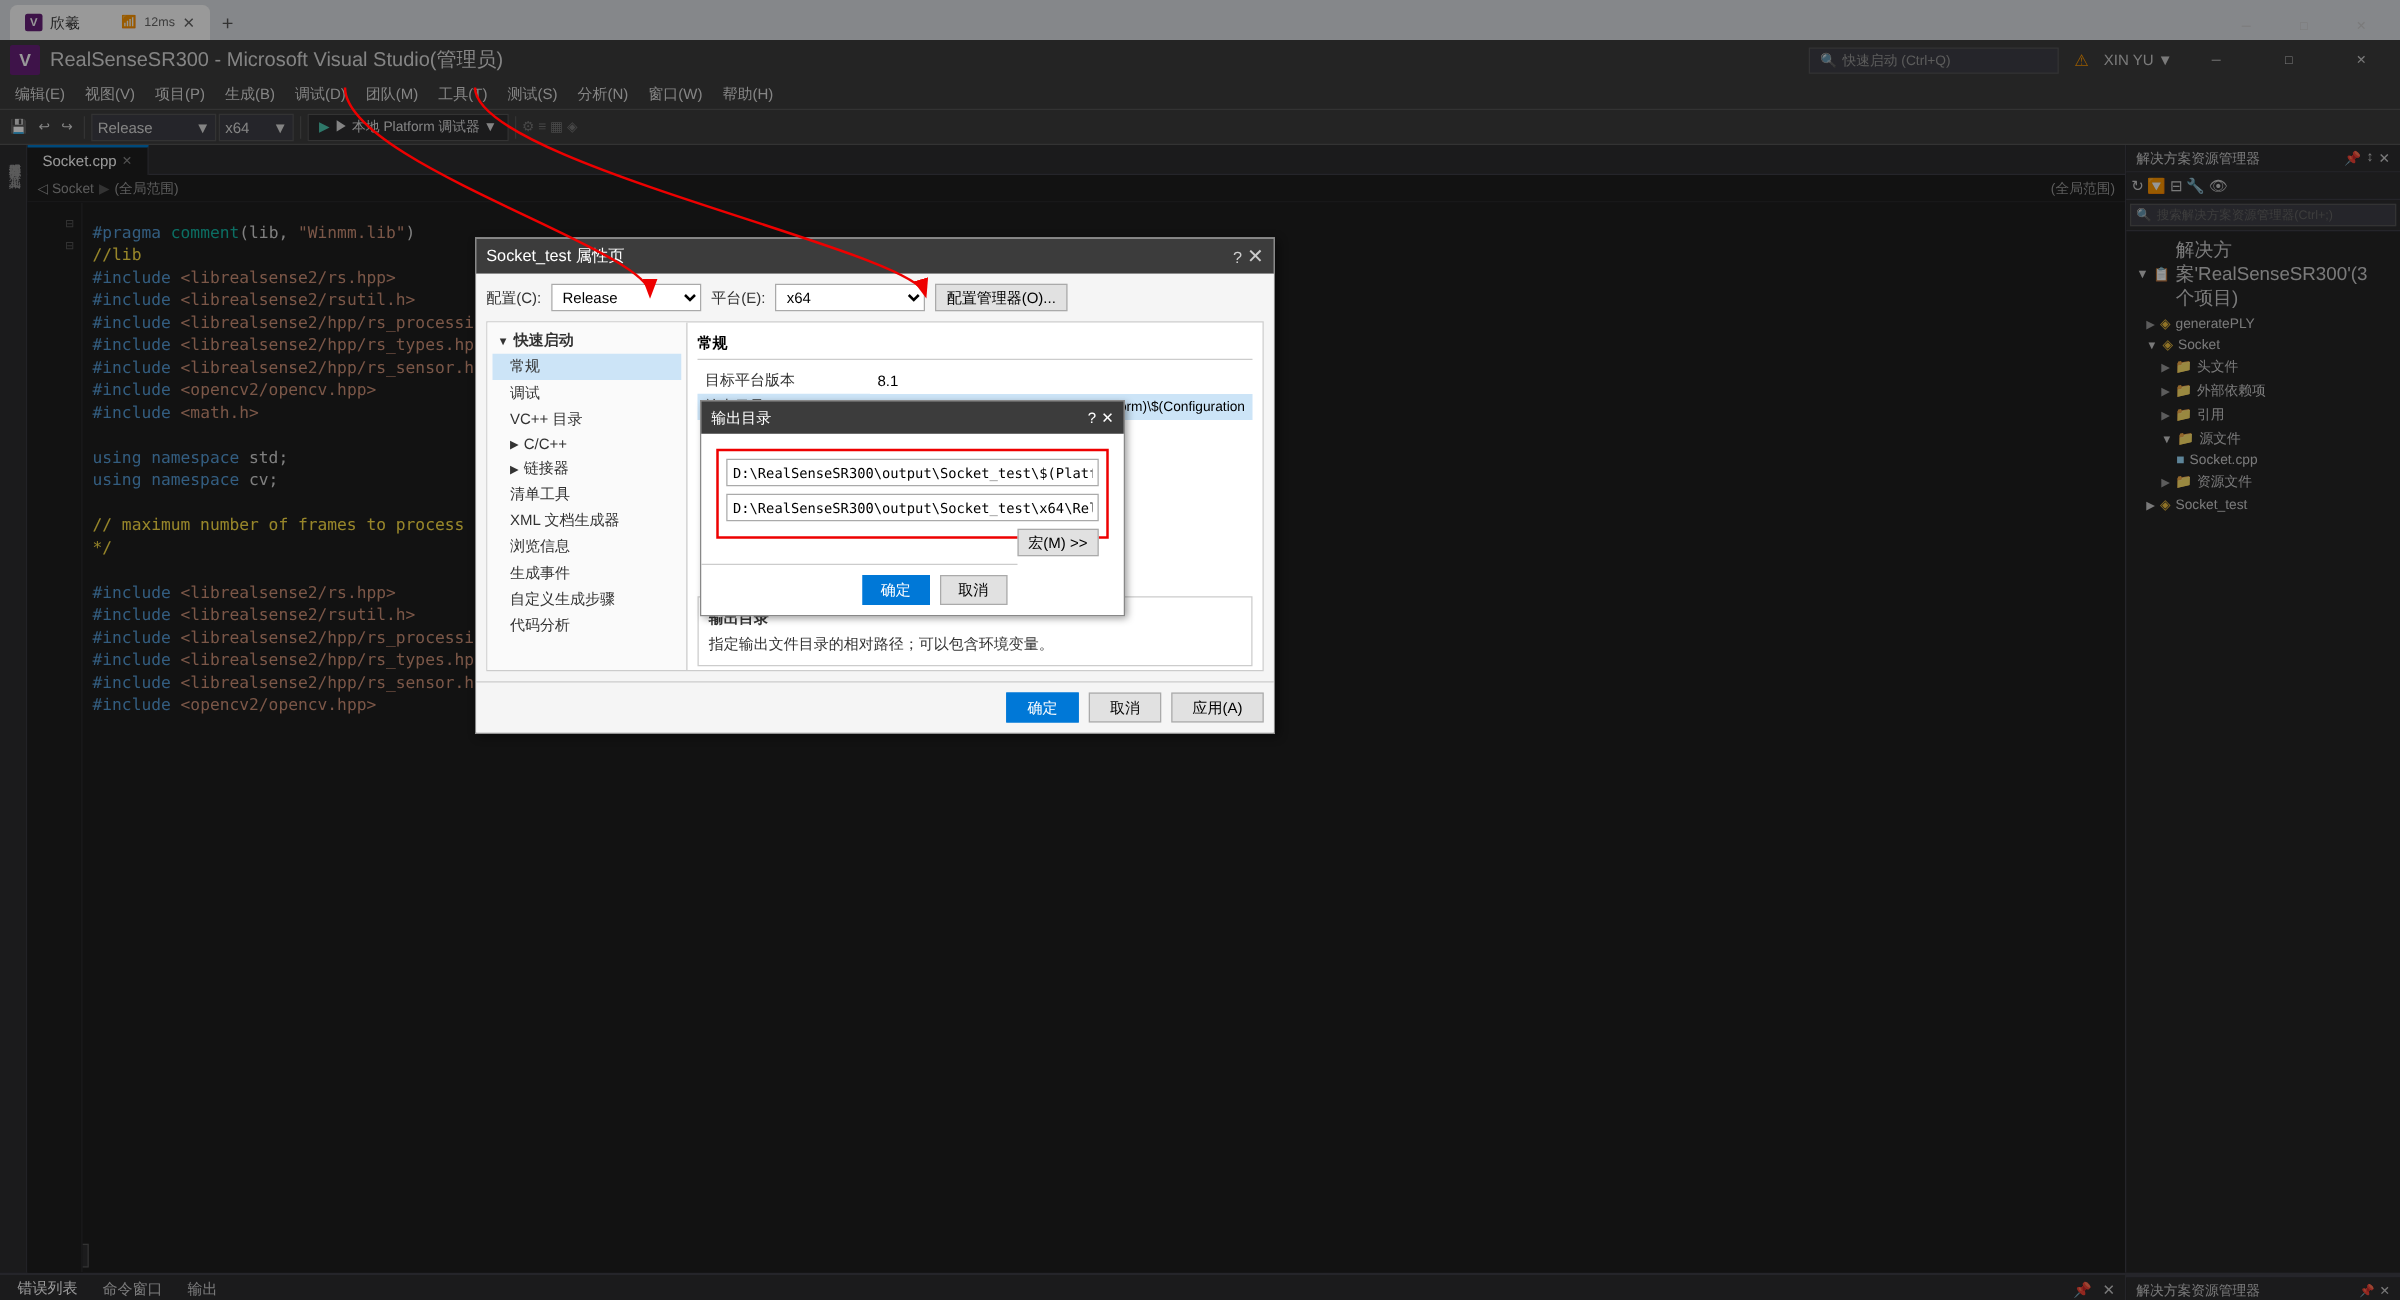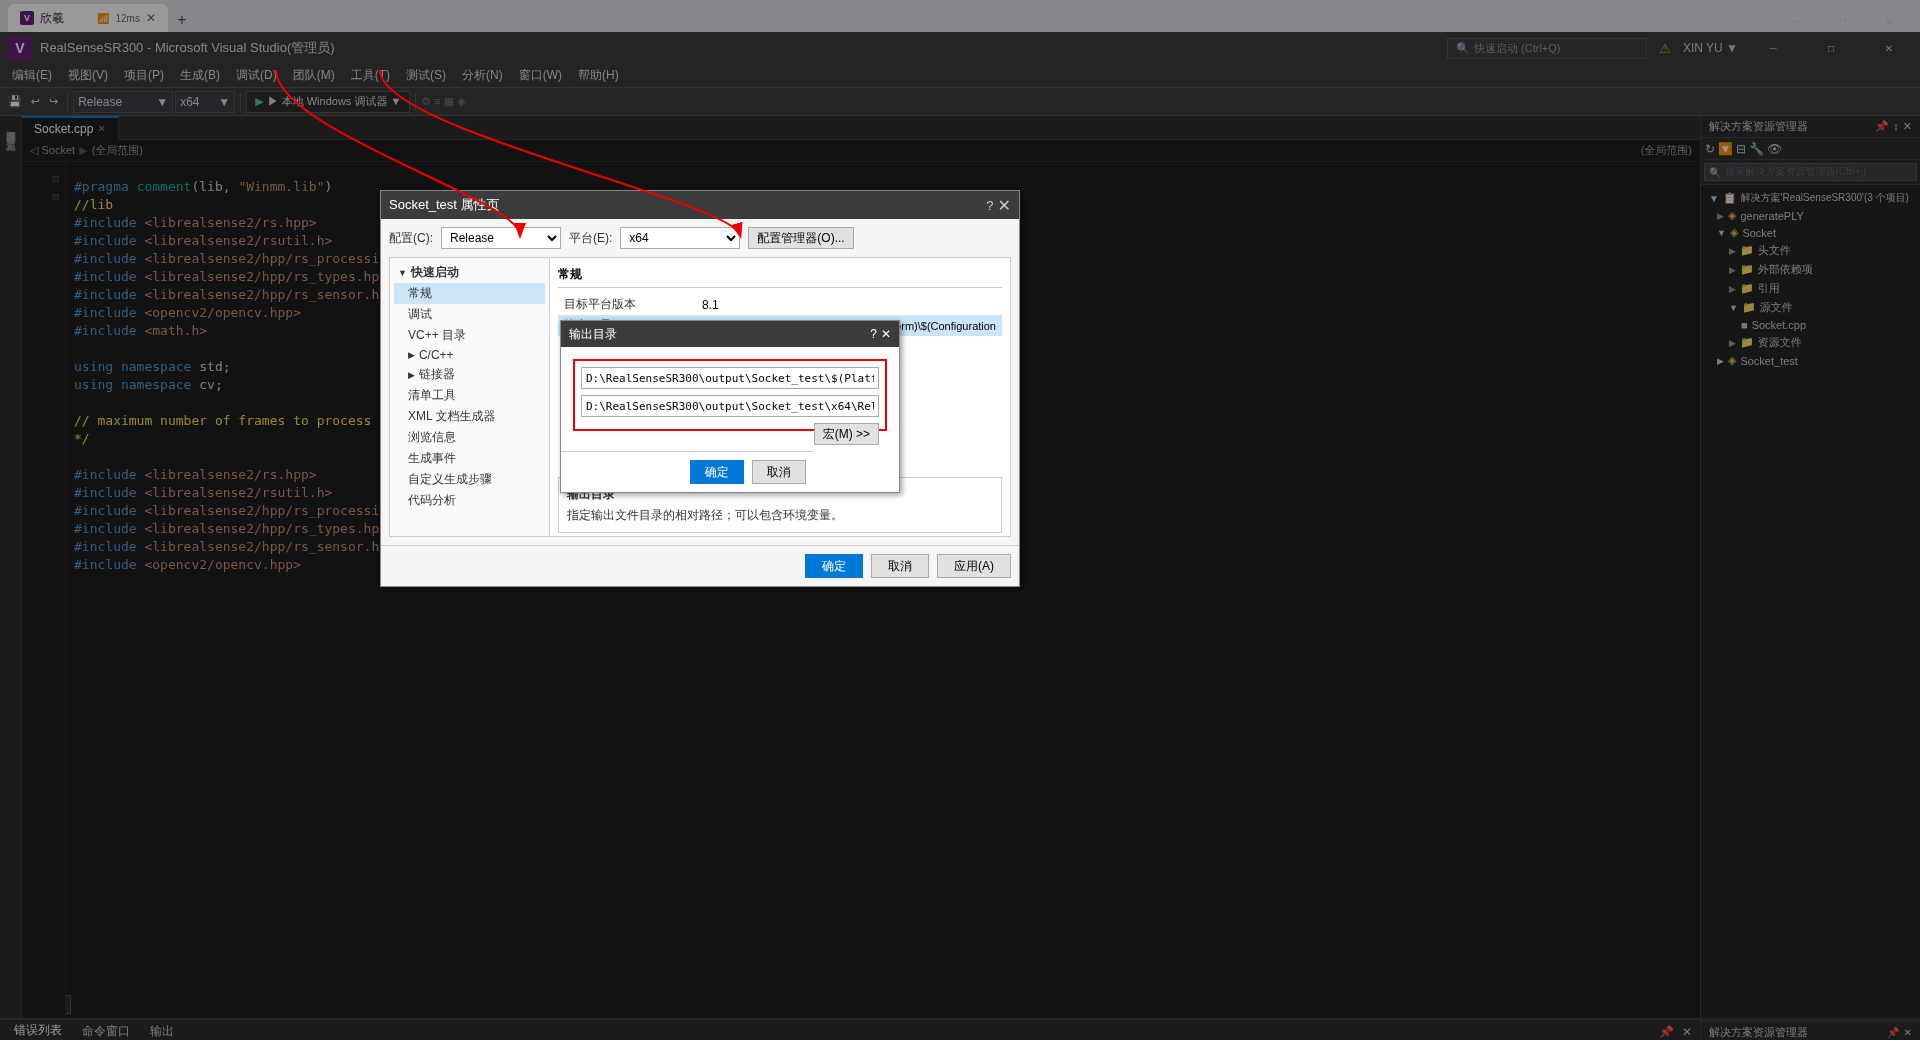--- a/index.html
+++ b/index.html
@@ -2,21 +2,21 @@
 <html><head>
   <meta charset="utf-8">
   <style>
     * { box-sizing: border-box; margin: 0; padding: 0; }
     body { font-family: 'Microsoft YaHei', '微软雅黑', SimSun, sans-serif; font-size: 12px; background: #2d2d30; color: #ddd; width: 1920px; height: 1040px; overflow: hidden; }
     .win-btn { width: 46px; height: 22px; display: flex; align-items: center; justify-content: center; font-size: 10px; color: #ccc; cursor: pointer; }
 
     
     .vs-titlebar { height: 32px; background: #3c3c3c; display: flex; align-items: center; padding: 0 8px; gap: 8px; }
     .vs-logo { width: 24px; height: 24px; background: #68217a; border-radius: 2px; display: flex; align-items: center; justify-content: center; color: white; font-weight: bold; font-size: 14px; }
-    .vs-title { font-size: 13px; color: #ddd; flex: 1; }
+    .vs-title { font-size: 16px; color: #ddd; flex: 1; }
     .vs-title-right { display: flex; align-items: center; gap: 12px; font-size: 12px; color: #ccc; }
 
     
     .menu-bar { height: 24px; background: #3c3c3c; display: flex; align-items: center; padding: 0 4px; border-bottom: 1px solid #555; }
     .menu-item { padding: 2px 8px; font-size: 12px; color: #ddd; cursor: pointer; height: 24px; display: flex; align-items: center; }
 
     
     .toolbar { height: 28px; background: #3c3c3c; display: flex; align-items: center; padding: 2px 4px; gap: 2px; border-bottom: 1px solid #555; }
     .toolbar-btn { height: 22px; padding: 0 4px; font-size: 11px; color: #ddd; cursor: pointer; display: flex; align-items: center; gap: 2px; }
     .toolbar-separator { width: 1px; height: 18px; background: #555; margin: 0 3px; }
@@ -154,21 +154,21 @@
     <span>Release</span>
     <span style="margin-left:auto;">▼</span>
   </div>
   <div class="toolbar-dropdown" style="min-width:60px;">
     <span>x64</span>
     <span style="margin-left:auto;">▼</span>
   </div>
   <div class="toolbar-separator"></div>
   <div class="toolbar-btn" style="background:#2d2d30; border:1px solid #555; padding:0 8px; gap:4px;">
     <span style="color:#4ec9b0;">▶</span>
-    <span style="font-size:11px;">▶ 本地 Windows 调试器 ▼</span>
+    <span style="font-size:11px;">▶ 本地 Platform 调试器 ▼</span>
   </div>
   <div class="toolbar-separator"></div>
   <span style="font-size:11px; color:#777;">⚙ ≡ ▦ ◈</span>
 </div>
 
 <div style="display:flex; height:calc(1040px - 32px - 32px - 24px - 28px - 22px);">
 
   <div class="left-sidebar">
     <div class="sidebar-icon-vert">服务器资源管理器</div>
     <div class="sidebar-icon-vert">工具箱</div>
@@ -271,21 +271,21 @@
       <div style="background:#3f3f46; border:1px solid #555; height:18px; display:flex; align-items:center; padding:0 4px; gap:4px;">
         <span style="font-size:10px; color:#888;">🔍</span>
         <span style="font-size:10px; color:#666;">搜索解决方案资源管理器(Ctrl+;)</span>
       </div>
     </div>
 
     <div class="solution-tree">
       <div class="tree-item" style="font-size:11px;">
         <span style="color:#ccc; font-size:10px;">▼</span>
         <span style="color:#d4ba81;">📋</span>
-        <span style="font-size:10px;">解决方案'RealSenseSR300'(3 个项目)</span>
+        <span style="font-size:15px;">解决方案'RealSenseSR300'(3 个项目)</span>
       </div>
       <div class="tree-item tree-indent1" style="font-size:11px;">
         <span style="color:#999; font-size:9px;">▶</span>
         <span style="color:#f0c040;">◈</span>
         <span>generatePLY</span>
       </div>
       <div class="tree-item tree-indent1" style="font-size:11px;">
         <span style="color:#ccc; font-size:9px;">▼</span>
         <span style="color:#f0c040;">◈</span>
         <span>Socket</span>

